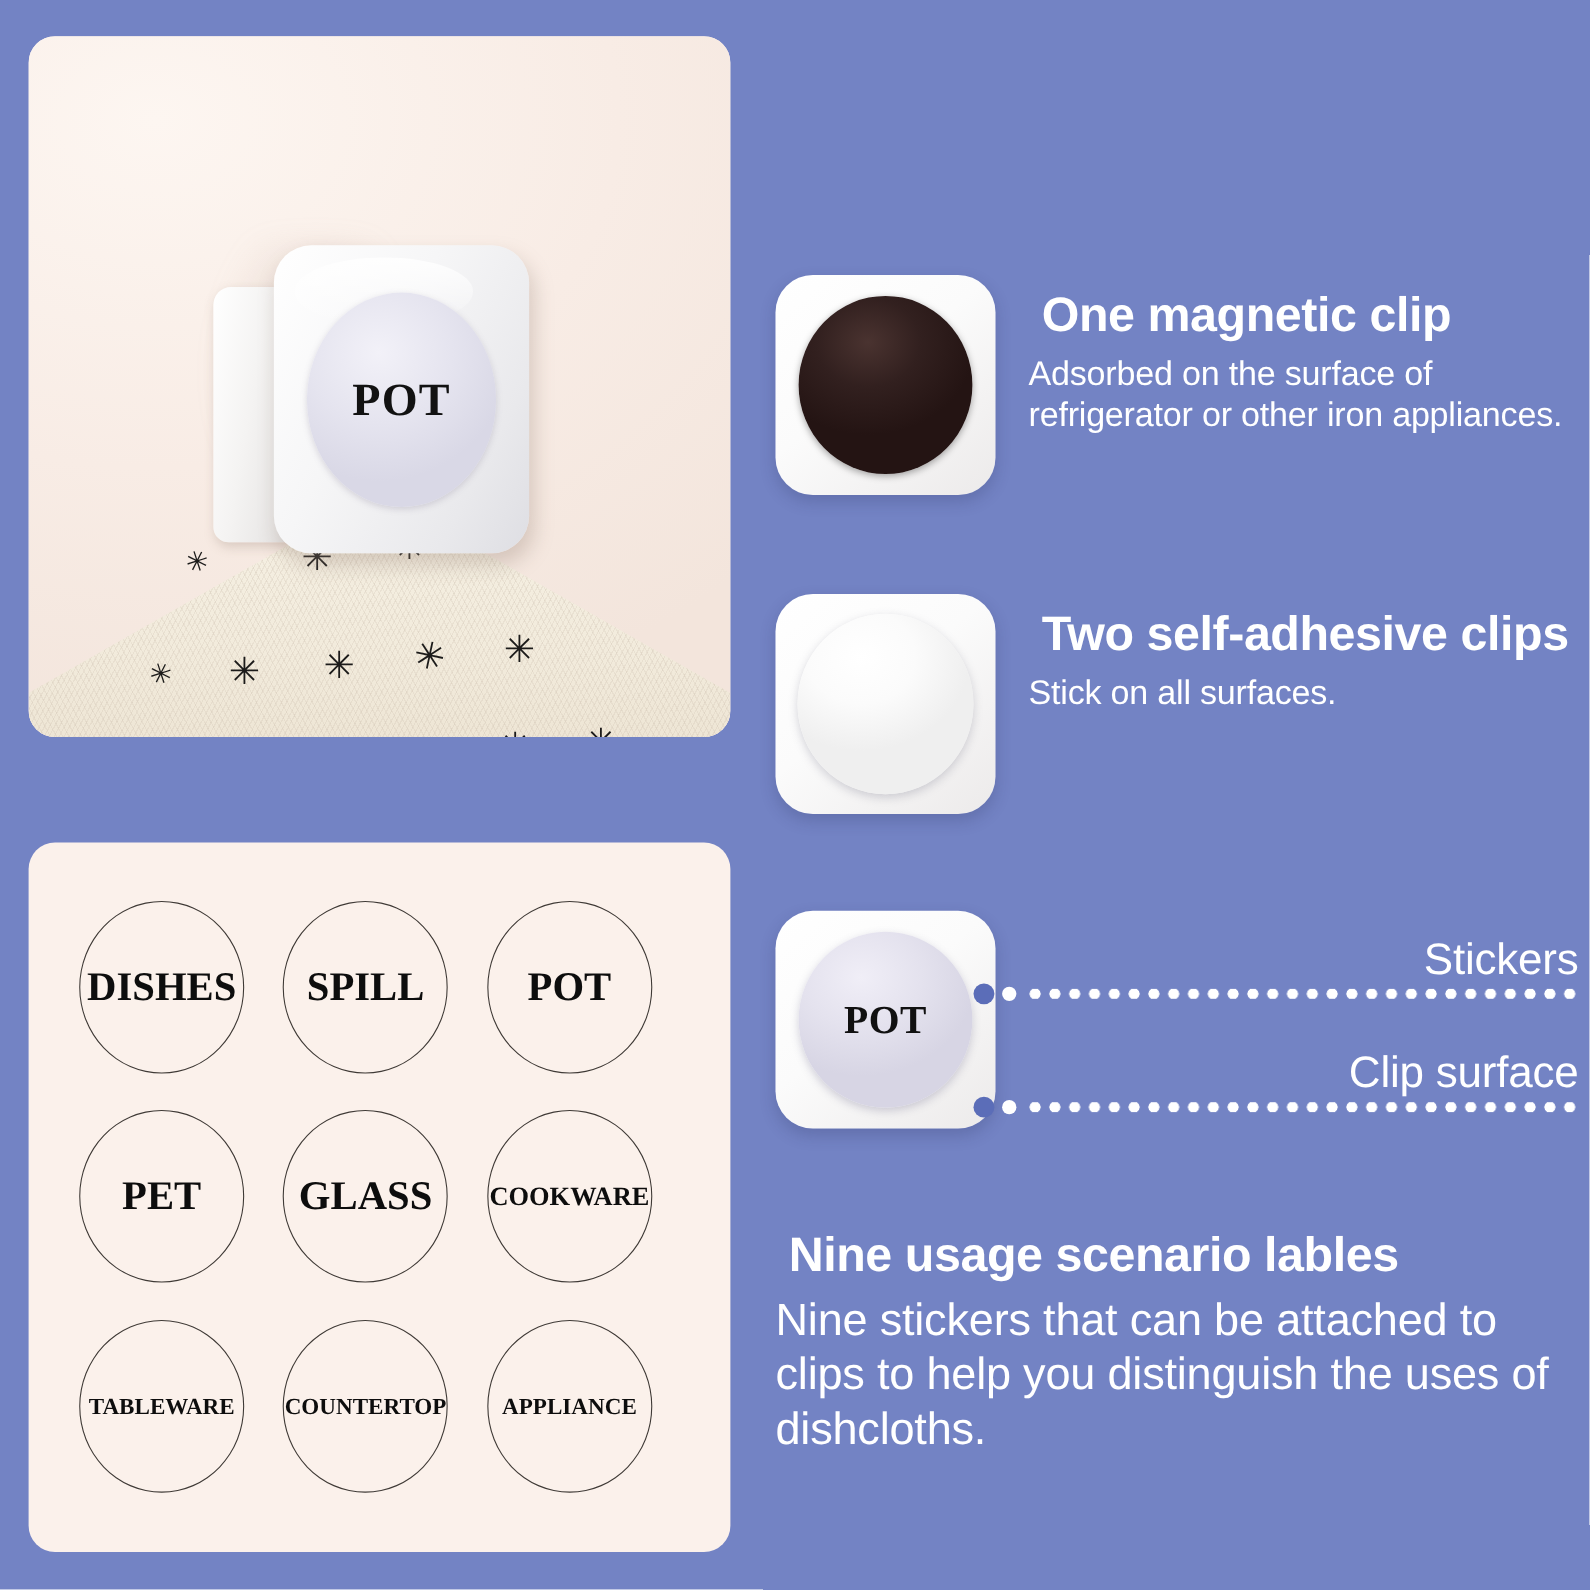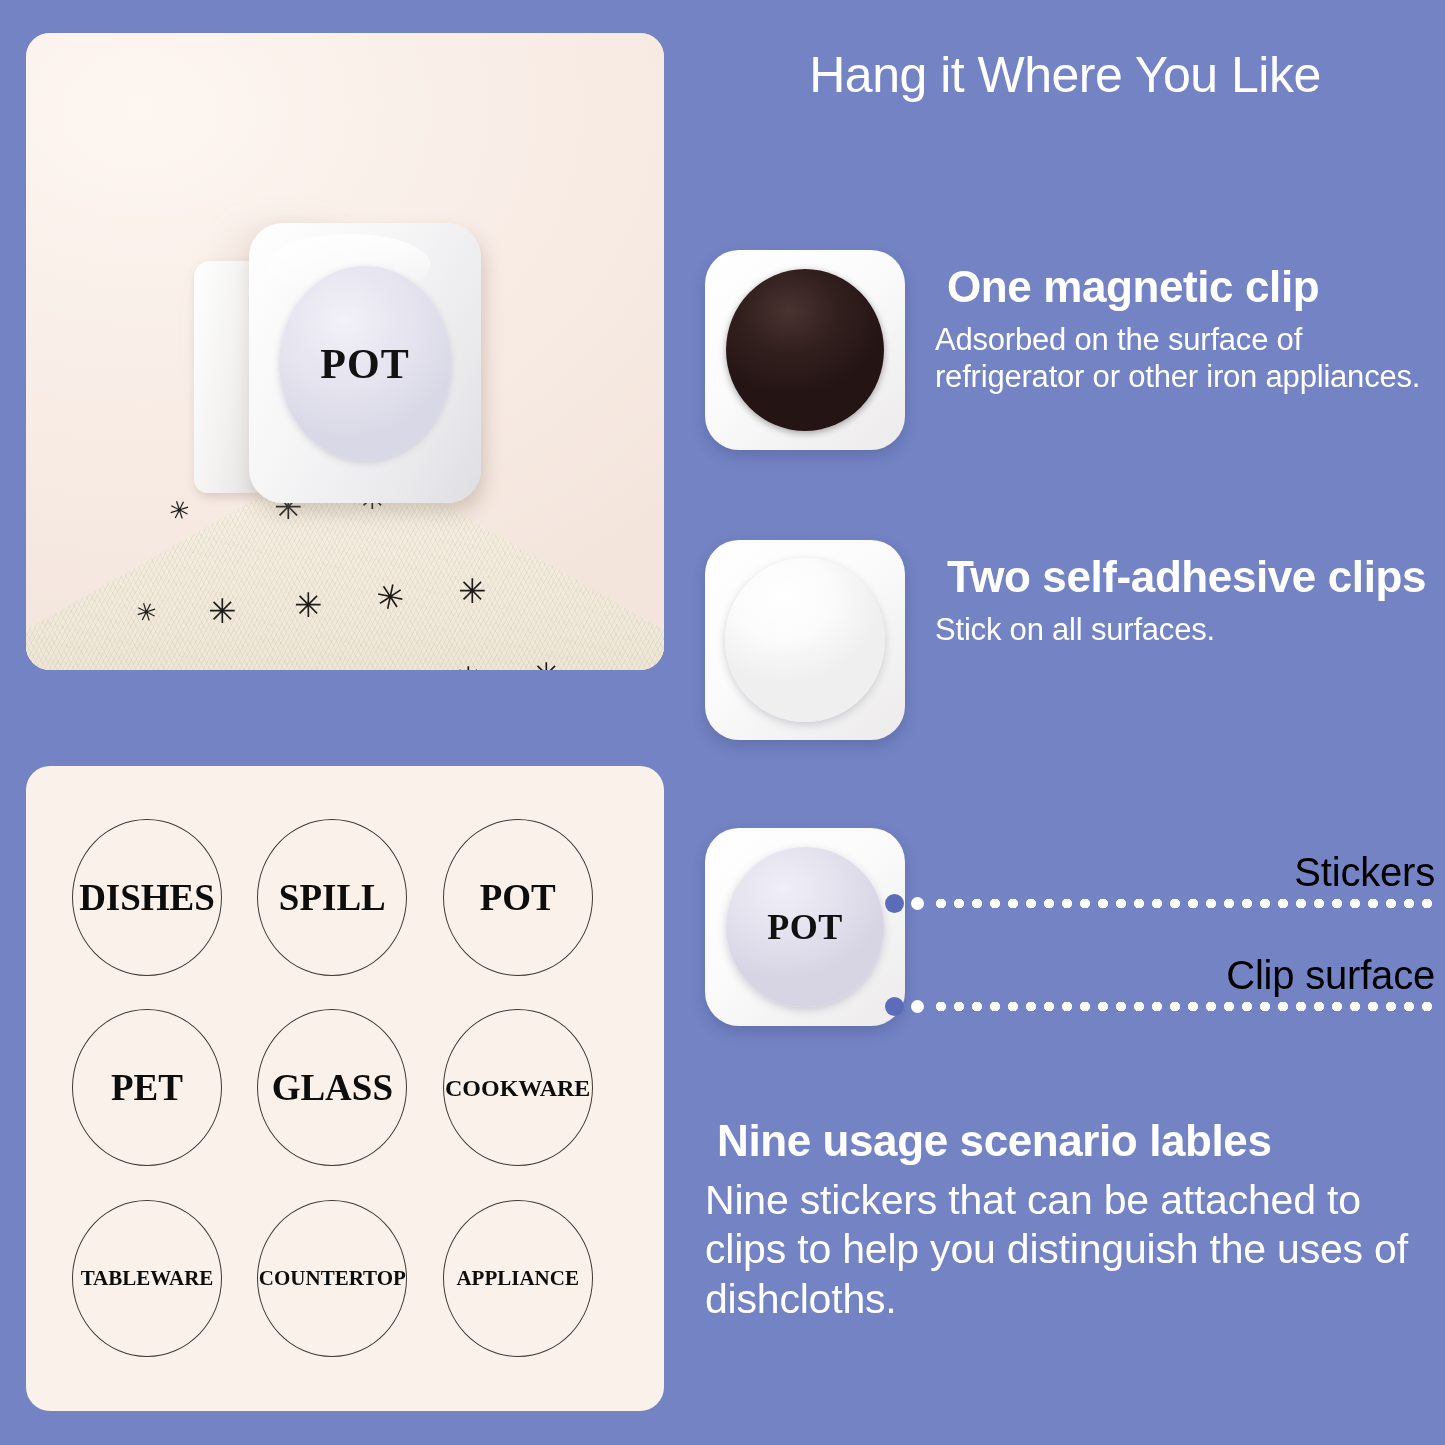--- a/index.html
+++ b/index.html
@@ -259,21 +259,21 @@
   
   #callout-block { position: absolute; left: 705px; top: 828px; width: 730px; height: 210px; }
   .callout-thumb {
     position: absolute;
     left: 0; top: 0;
     width: 200px;
     height: 198px;
   }
   .callout-row { position: absolute; }
   .callout-label {
-    color: #000000;
+    color: #ffffff;
     font-size: 40px;
     font-weight: 400;
     letter-spacing: -0.2px;
     text-align: right;
     white-space: nowrap;
   }
   .leader {
     position: relative;
     height: 16px;
     display: flex;
@@ -395,21 +395,20 @@
       <div class="sticker">
         <div class="sticker-circle sz-xs">
           <span>APPLIANCE</span>
         </div>
       </div>
 
     </div>
   </div>
 
   <div id="headline">
-    <div class="h-sub">Hang it Where You Like</div>
   </div>
 
   <div class="feature" id="feature-magnet">
     <div class="thumb">
       <div class="disc disc-magnet"></div>
     </div>
     <div class="feat-text">
       <div class="feat-title">One magnetic clip</div>
       <div class="feat-body">Adsorbed on the surface of refrigerator or other iron appliances.</div>
     </div>

